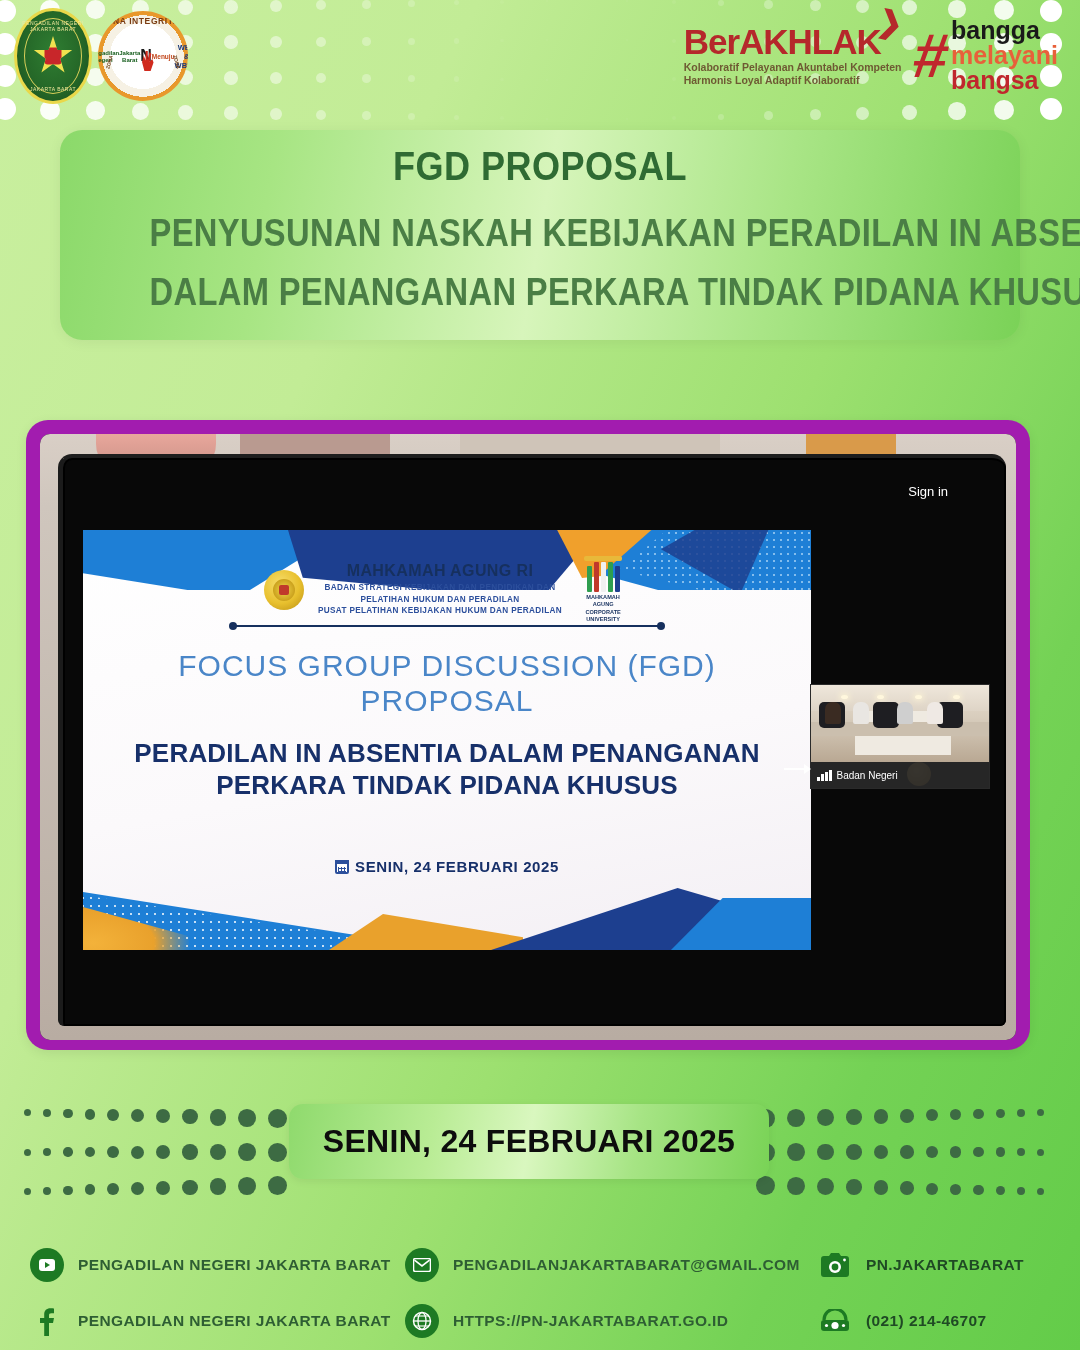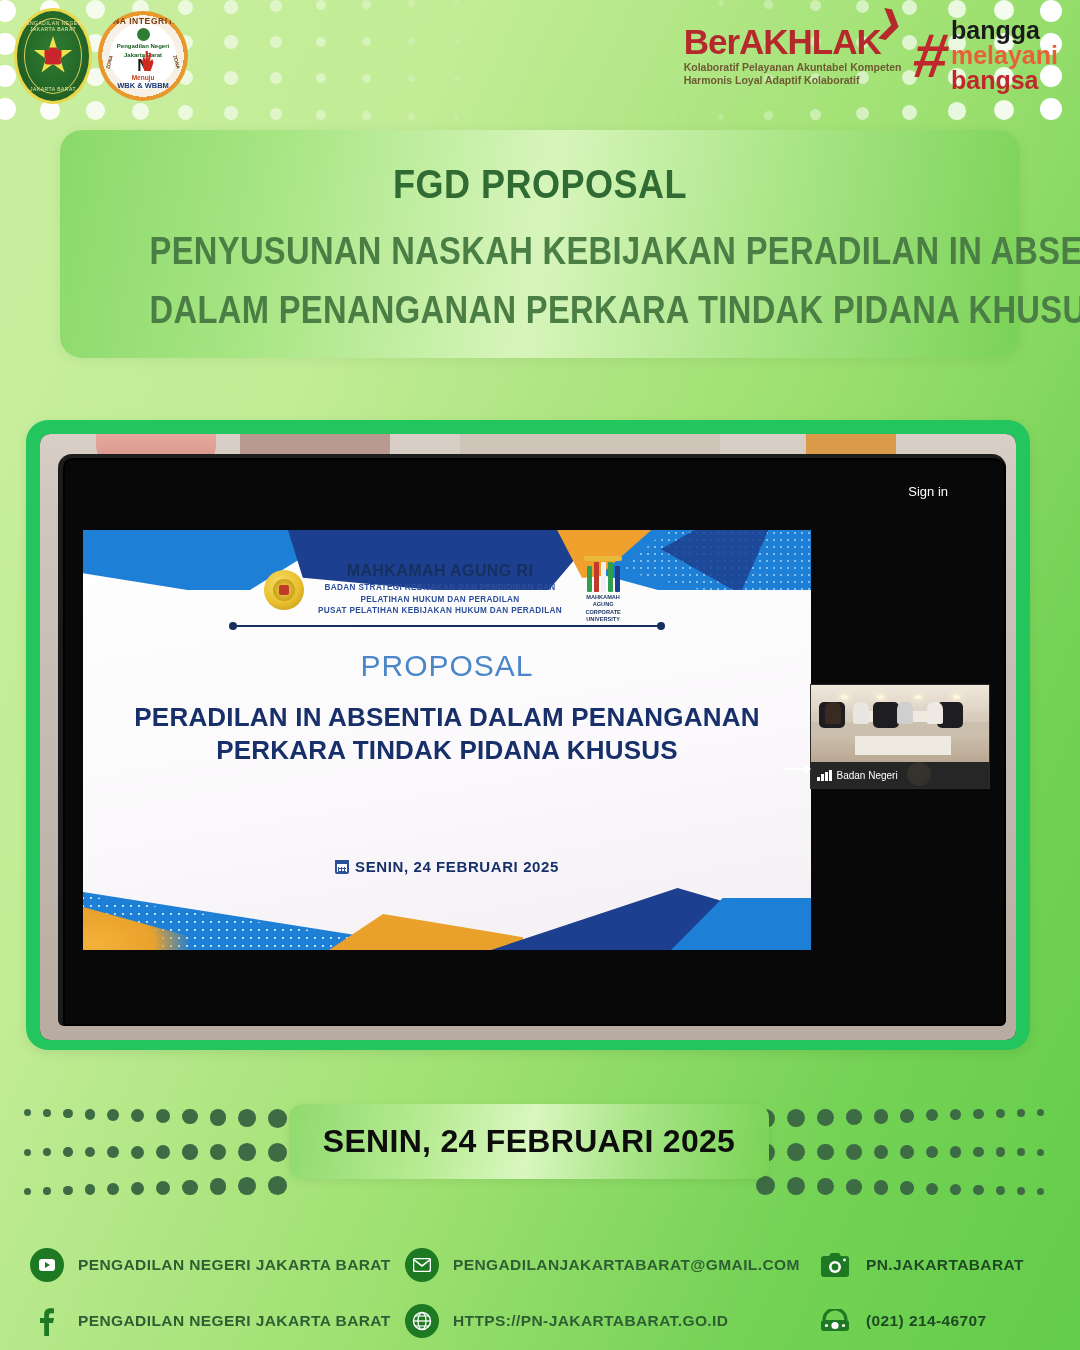--- a/index.html
+++ b/index.html
@@ -47,21 +47,21 @@
   }
   .seal .ringtxt{
     position:absolute; inset:0; font-size:5px; color:#f1ea9d; letter-spacing:.5px;
   }
   .seal .ringtxt span{ position:absolute; left:0; right:0; text-align:center; }
   .seal .ringtxt .t{ top:9px; } .seal .ringtxt .b{ bottom:9px; }
 
   .zona {
     width:90px; height:90px; border-radius:50%;
     background:radial-gradient(circle at 50% 50%, #ffffff 0 52%, #f6f1e4 52% 64%, #e8982c 64% 100%);
-    position:relative; display:flex; flex-direction:column; align-items:center; justify-content:center;
+    position:relative; display:flex; flex-direction:row; align-items:center; justify-content:center;
     text-align:center; overflow:hidden;
   }
   .zona .zi{ position:absolute; top:5px; left:0; right:0; font-size:8.5px; font-weight:bold; color:#7a3b12; letter-spacing:.6px;}
   .zona .gb{ width:13px; height:13px; border-radius:50%; background:#2f7d32; margin-top:6px;}
   .zona .l1{ font-size:6px; font-weight:bold; color:#145c1b; line-height:1.15; margin-top:2px;}
   .zona .big{ font-size:16px; font-weight:bold; color:#1a1a1a; line-height:1; margin-top:-1px; }
   .zona .hand{ position:absolute; left:44px; top:40px; width:12px; height:20px; background:#d02a1e;
                clip-path:polygon(20% 100%,0 55%,14% 22%,30% 48%,30% 0,48% 0,48% 46%,62% 6%,78% 14%,64% 52%,86% 40%,96% 58%,72% 100%); }
   .zona .l2{ font-size:6.5px; font-weight:bold; color:#c2451a; }
   .zona .l3{ font-size:7.5px; font-weight:bold; color:#1b3a7a; }
@@ -79,21 +79,21 @@
   .berakhlak .bk-sub{ font-size:10.5px; font-weight:bold; color:#6e5a33; line-height:1.25; margin-top:2px;}
   .bangga{ display:flex; align-items:center; gap:3px; }
   .bangga .hash{ font-size:62px; font-weight:bold; color:#c0272d; line-height:.8; transform:skewX(-8deg); }
   .bangga .bwords{ line-height:1.0; }
   .bangga .w1{ font-size:25px; font-weight:bold; color:#1a1a1a;}
   .bangga .w2{ font-size:25px; font-weight:bold; color:#e8603a;}
   .bangga .w3{ font-size:25px; font-weight:bold; color:#c0272d;}
 
   
   .headline{
-    position:absolute; left:60px; top:130px; width:960px; padding:31px 26px 26px;
+    position:absolute; left:60px; top:130px; width:960px; padding:13px 26px 26px;
     border-radius:22px; text-align:center;
     background:linear-gradient(100deg,#8bd96a 0%,#a7e583 22%,#d7f5bb 50%,#a9e586 74%,#7ad257 100%);
     box-shadow:0 2px 14px rgba(0,0,0,.06);
   }
   .headline .h1{
     font-family:"Liberation Sans Narrow","Liberation Sans",sans-serif;
     font-weight:bold; font-size:41px; color:#2f6b33; letter-spacing:.5px;
     transform:scaleX(.88); transform-origin:center;
   }
   .headline .h2{
@@ -103,21 +103,21 @@
   }
   .headline .h3{
     font-family:"Liberation Sans Narrow","Liberation Sans",sans-serif;
     font-weight:bold; font-size:38px; color:#4a7e45; letter-spacing:.4px; margin-top:16px;
     transform:scaleX(.86); transform-origin:center; white-space:nowrap;
   }
 
   
   .photo-frame{
     position:absolute; left:26px; top:420px; width:1004px; height:630px;
-    border-radius:22px; background:#22c55e; padding:14px 14px 10px;
+    border-radius:22px; background:#a21caf; padding:14px 14px 10px;
     box-shadow:0 3px 12px rgba(0,0,0,.08);
   }
   .photo{
     width:100%; height:100%; border-radius:10px; overflow:hidden; position:relative;
     background:#0a0a0a;
   }
   
   .wall{ position:absolute; inset:0; background:linear-gradient(180deg,#d9cfc6 0%,#cfc6bd 12%,#b8aca2 100%); }
   .wall .person{ position:absolute; left:56px; top:0; width:120px; height:40px;
                  background:linear-gradient(180deg,#e8a79c,#c98f84); border-radius:0 0 30px 30px;}
@@ -492,20 +492,21 @@
             <div class="cu-t">
               <div>MAHKAMAH AGUNG</div>
               <div>CORPORATE UNIVERSITY</div>
             </div>
           </div>
         </div>
         <div class="divider"></div>
 
         <div class="slide-title">
           <div class="st1">
+            <div>FOCUS GROUP DISCUSSION (FGD)</div>
             <div>PROPOSAL</div>
           </div>
           <div class="st2">
             <div>PERADILAN IN ABSENTIA DALAM PENANGANAN</div>
             <div>PERKARA TINDAK PIDANA KHUSUS</div>
           </div>
         </div>
 
         <div class="slide-date">
           <span class="cal-ico"></span><span>SENIN, 24 FEBRUARI 2025</span>

